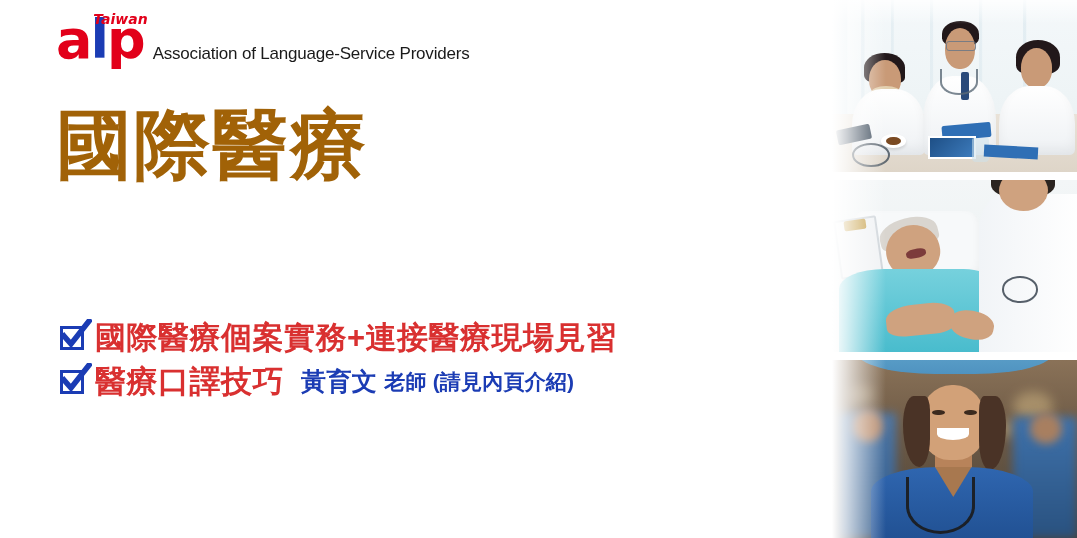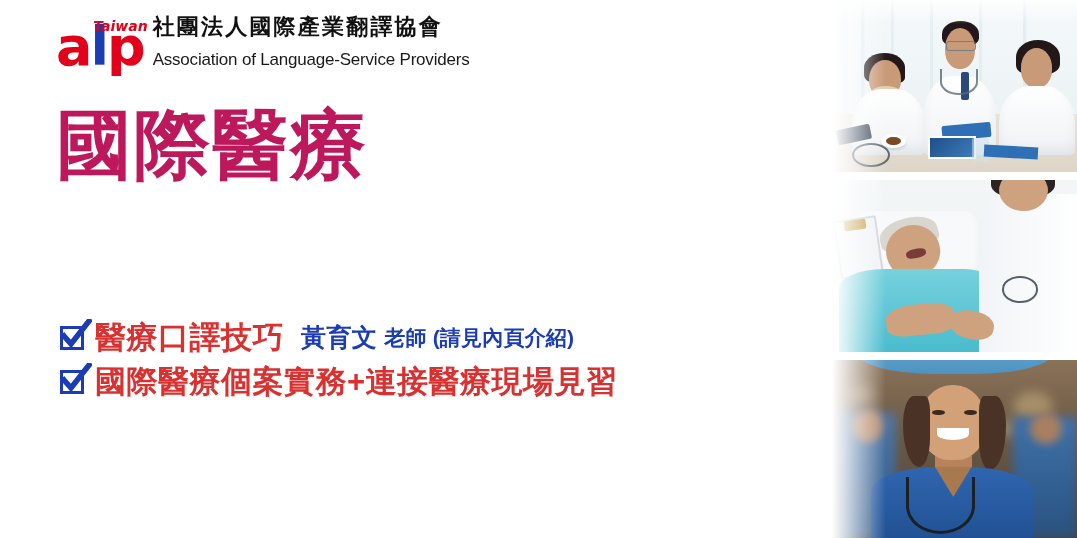--- a/index.html
+++ b/index.html
@@ -98,21 +98,21 @@
   }
   .headline-line {
     font-size: 76px;
     font-weight: 700;
     line-height: 1.12;
     letter-spacing: 2px;
     white-space: nowrap;
     color: #1b3cb4;
   }
   .hl-red { color: #D93030; }
-  .hl-blue { color: #be185d; }
+  .hl-blue { color: #a16207; }
 
   
   .bullets {
     position: absolute;
     left: 58px;
     top: 322px;
     width: 740px;
   }
   .bullet-row {
     display: flex;
@@ -469,51 +469,50 @@
     <div class="logo-block">
       <div class="logo-mark">
         <div class="logo-letters">
           <span class="logo-a">a</span>
             <span class="logo-l">l</span>
             <span class="logo-p">p</span>
         </div>
         <span class="logo-taiwan">Taiwan</span>
       </div>
       <div class="logo-text">
-        <div class="logo-cn">社團法人國際產業翻譯協會</div>
         <div class="logo-en">Association of Language-Service Providers</div>
       </div>
     </div>
 
     <div class="headline">
       <div class="headline-line hl-blue">國際醫療</div>
     </div>
 
     <div class="bullets">
+
+      <div class="bullet-row">
+        <span class="checkbox">
+          <span class="box"></span>
+          <svg class="tick" viewBox="0 0 34 34" aria-hidden="true">
+            <path d="M6 17 L13 25 L31 2" fill="none" stroke="#1b3cb4" stroke-width="5.5" stroke-linecap="square"></path>
+          </svg>
+        </span>
+        <span class="b-main-red">國際醫療個案實務+連接醫療現場見習</span>
+      </div>
 
       <div class="bullet-row">
         <span class="checkbox">
           <span class="box"></span>
           <svg class="tick" viewBox="0 0 34 34" aria-hidden="true">
             <path d="M6 17 L13 25 L31 2" fill="none" stroke="#1b3cb4" stroke-width="5.5" stroke-linecap="square"></path>
           </svg>
         </span>
         <span class="b-main-red">醫療口譯技巧</span>
         <span class="b-sub-blue">黃育文</span>
         <span class="b-sub-blue b-sub-small">老師 (請見內頁介紹)</span>
-      </div>
-
-      <div class="bullet-row">
-        <span class="checkbox">
-          <span class="box"></span>
-          <svg class="tick" viewBox="0 0 34 34" aria-hidden="true">
-            <path d="M6 17 L13 25 L31 2" fill="none" stroke="#1b3cb4" stroke-width="5.5" stroke-linecap="square"></path>
-          </svg>
-        </span>
-        <span class="b-main-red">國際醫療個案實務+連接醫療現場見習</span>
       </div>
 
 
     </div>
   </div>
 
   <div class="photo-col">
 
     <div class="photo p1">
       <div class="inner">

